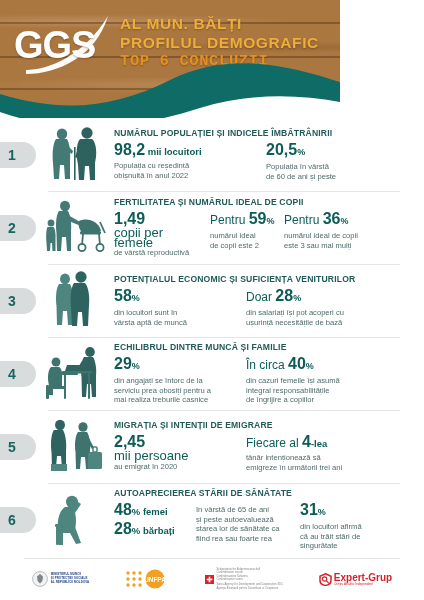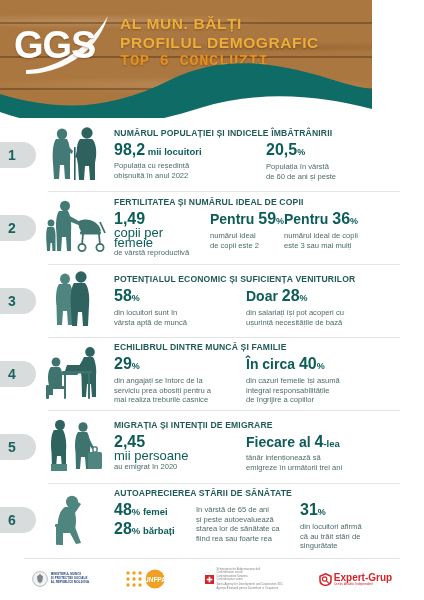--- a/index.html
+++ b/index.html
@@ -8,21 +8,21 @@
     font-family:"Liberation Sans", sans-serif;
     background:#ffffff;
     position:relative;
     overflow:hidden;
     -webkit-font-smoothing:antialiased;
   }
 
   
   .header {
     position:relative;
-    width:372px;
+    width:340px;
     height:118px;
     overflow:hidden;
     background:
       repeating-linear-gradient(180deg,
         rgba(0,0,0,0.10) 0px, rgba(0,0,0,0.10) 1px,
         rgba(0,0,0,0.00) 1px, rgba(0,0,0,0.00) 3px),
       repeating-linear-gradient(90deg,
         rgba(255,255,255,0.05) 0px, rgba(255,255,255,0.05) 2px,
         rgba(0,0,0,0.035) 2px, rgba(0,0,0,0.035) 5px,
         rgba(255,255,255,0.03) 5px, rgba(255,255,255,0.03) 9px),
@@ -116,21 +116,21 @@
 
   .cols { display:flex; }
   .col { padding-right:8px; }
 
   .big {
     font-size:16px; font-weight:bold; color:#0d5c58;
     line-height:17px; white-space:nowrap;
   }
   .big .unit { font-size:9.5px; font-weight:bold; }
   .big .pct  { font-size:9px;  font-weight:bold; }
-  .big .pre  { font-size:14px; font-weight:bold; }
+  .big .pre  { font-size:12px; font-weight:normal; }
   .big .suf  { font-size:9.5px; font-weight:bold; }
 
   .sub {
     font-size:7.6px; color:#4e6b6a; line-height:9.6px;
     margin-top:1px;
   }
   .sub.bold-first { font-weight:normal; color:#0d5c58; font-size:13px; }
 
   .stacked-big { line-height:17px; }
 

